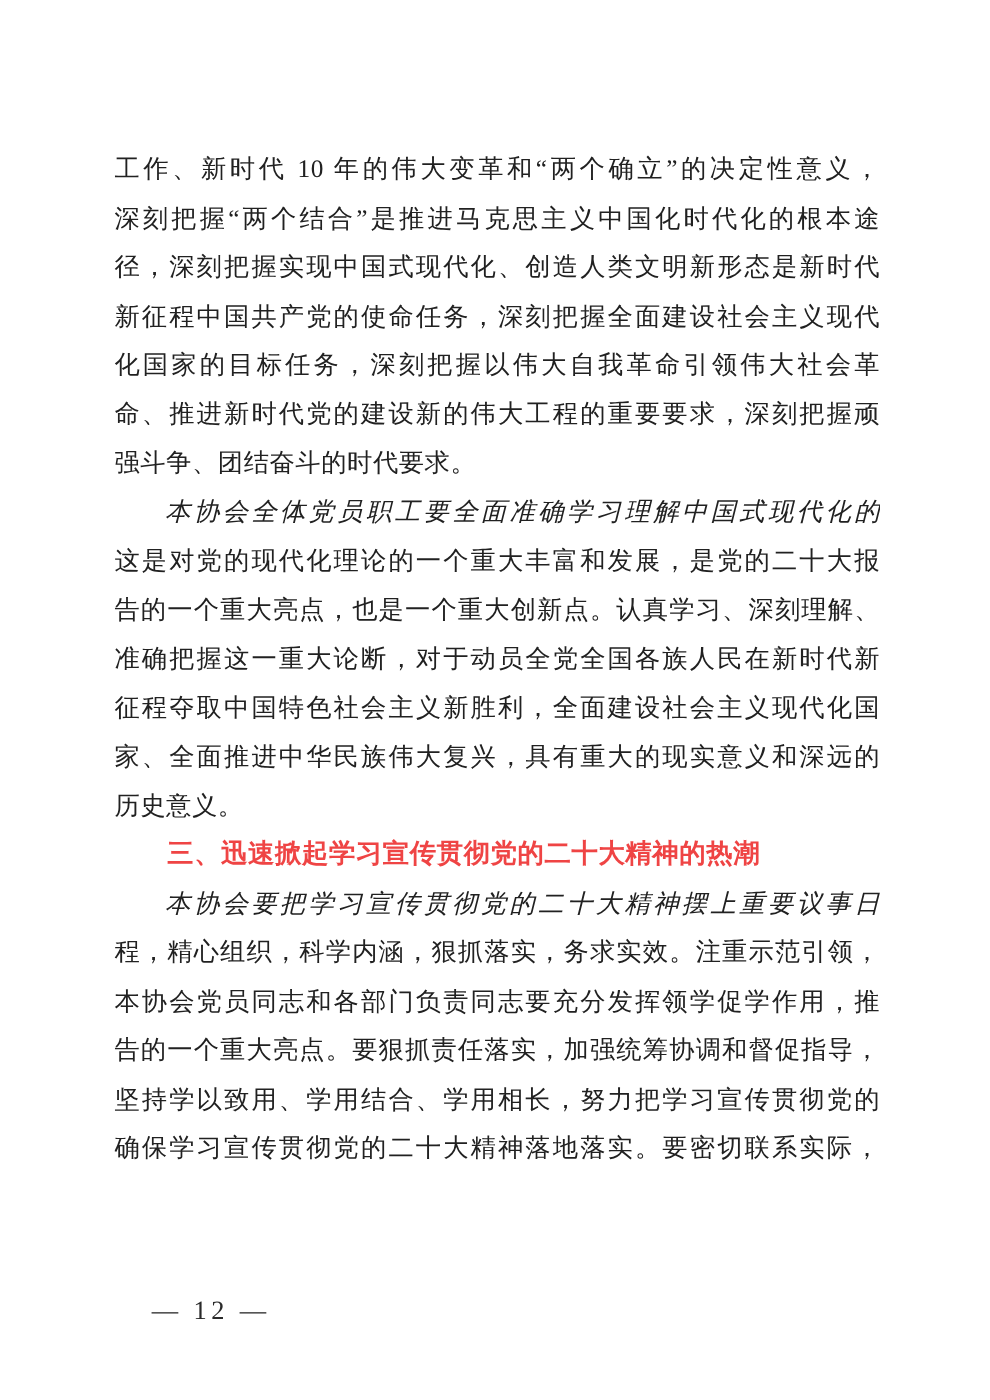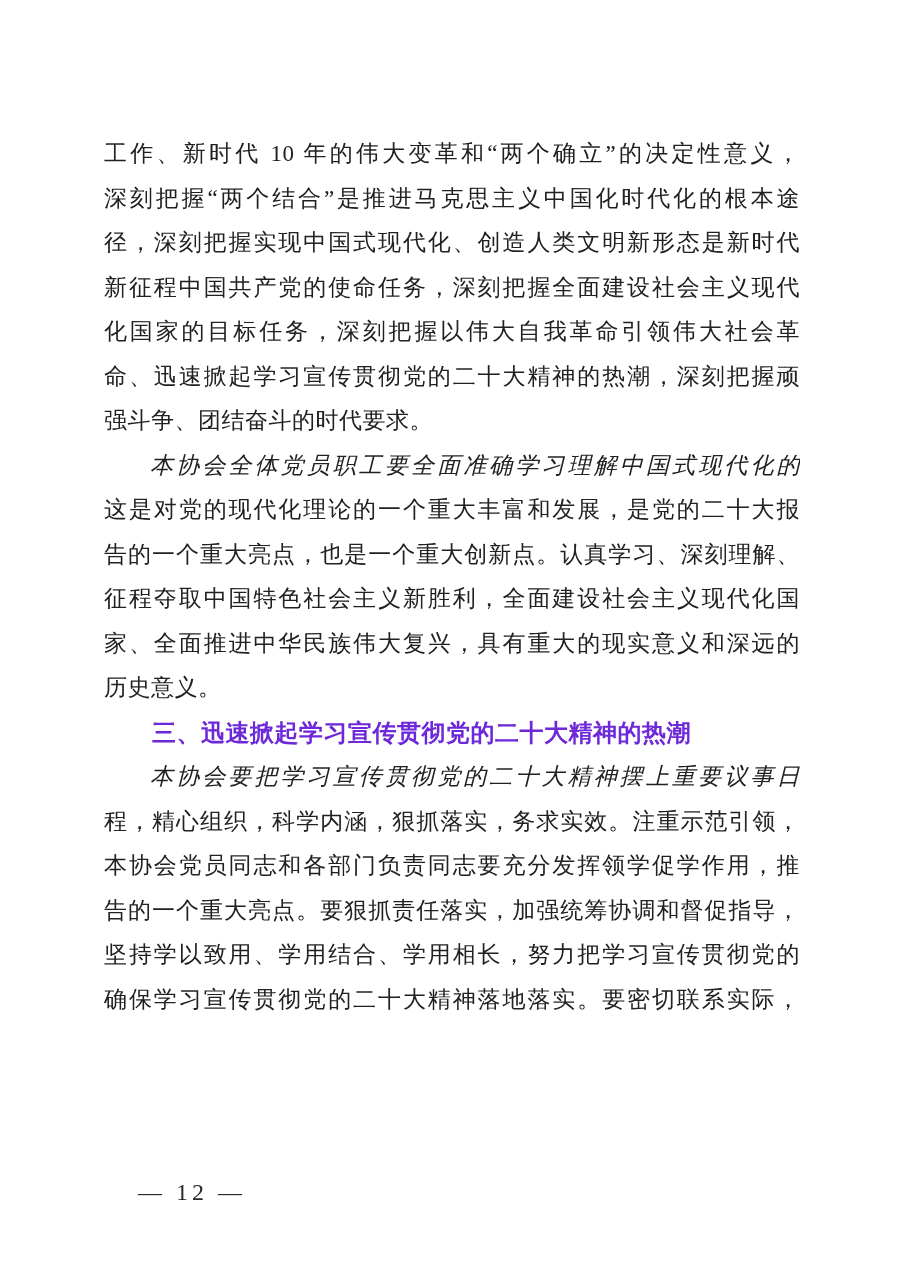--- a/index.html
+++ b/index.html
@@ -33,21 +33,21 @@
     text-align-last: left;
   }
   .line.indent {
     text-indent: 2em;
     font-style: italic;
   }
   .heading {
     font-family: "Liberation Sans", "DejaVu Sans", sans-serif;
     font-weight: 700;
     font-size: 24px;
-    color: #6d28d9;
+    color: #ef4444;
     text-align: left;
     text-align-last: left;
     text-indent: 2em;
     height: 44.5px;
     overflow: hidden;
   }
   .page-number {
     position: absolute;
     left: 138px;
     top: 1142px;
@@ -63,28 +63,29 @@
 
 <div class="page">
   <div class="text-block">
 
     <div>
       <div class="line">工作、新时代 10 年的伟大变革和“两个确立”的决定性意义，</div>
       <div class="line">深刻把握“两个结合”是推进马克思主义中国化时代化的根本途</div>
       <div class="line">径，深刻把握实现中国式现代化、创造人类文明新形态是新时代</div>
       <div class="line">新征程中国共产党的使命任务，深刻把握全面建设社会主义现代</div>
       <div class="line">化国家的目标任务，深刻把握以伟大自我革命引领伟大社会革</div>
-      <div class="line">命、迅速掀起学习宣传贯彻党的二十大精神的热潮，深刻把握顽</div>
+      <div class="line">命、推进新时代党的建设新的伟大工程的重要要求，深刻把握顽</div>
       <div class="line para-end">强斗争、团结奋斗的时代要求。</div>
     </div>
 
     <div>
       <div class="line indent">本协会全体党员职工要全面准确学习理解中国式现代化的</div>
       <div class="line">这是对党的现代化理论的一个重大丰富和发展，是党的二十大报</div>
       <div class="line">告的一个重大亮点，也是一个重大创新点。认真学习、深刻理解、</div>
+      <div class="line">准确把握这一重大论断，对于动员全党全国各族人民在新时代新</div>
       <div class="line">征程夺取中国特色社会主义新胜利，全面建设社会主义现代化国</div>
       <div class="line">家、全面推进中华民族伟大复兴，具有重大的现实意义和深远的</div>
       <div class="line para-end">历史意义。</div>
     </div>
 
     <div class="heading">三、迅速掀起学习宣传贯彻党的二十大精神的热潮</div>
 
     <div>
       <div class="line indent">本协会要把学习宣传贯彻党的二十大精神摆上重要议事日</div>
       <div class="line">程，精心组织，科学内涵，狠抓落实，务求实效。注重示范引领，</div>

